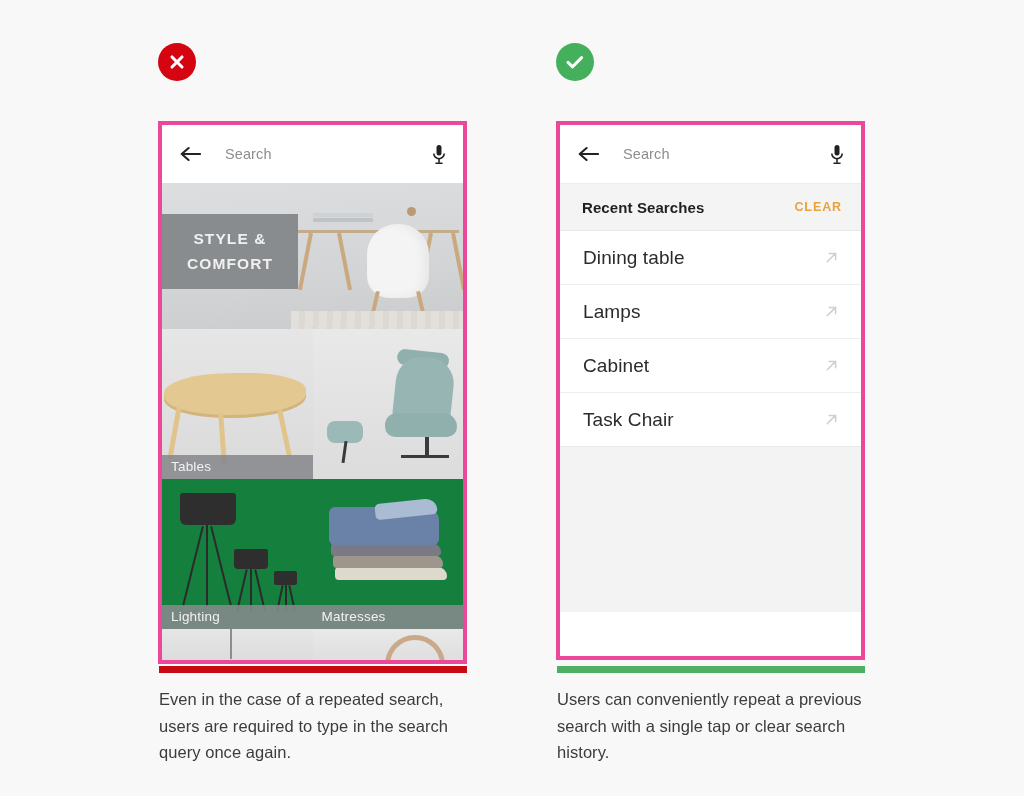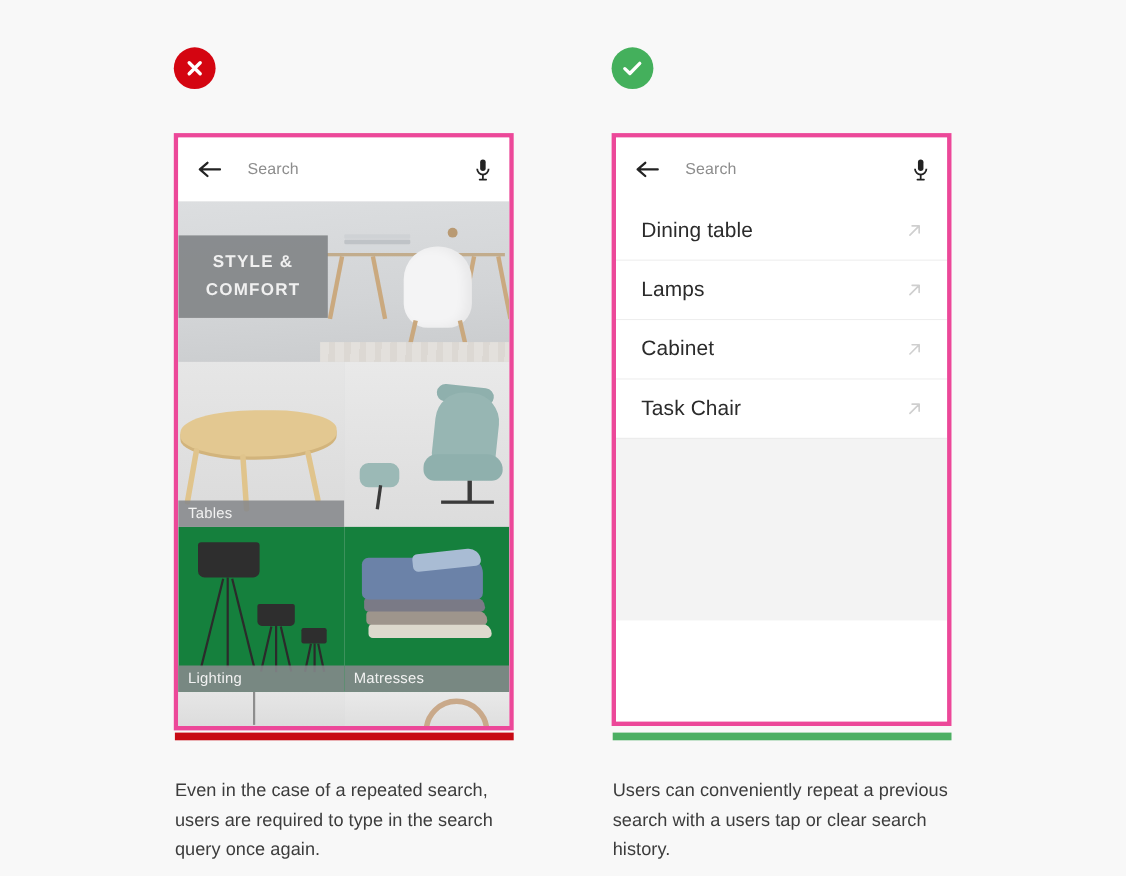--- a/index.html
+++ b/index.html
@@ -235,21 +235,20 @@
 
   .caption {
     position: absolute;
     left: 1px;
     top: 686px;
     width: 318px;
     font-size: 16.5px;
     line-height: 1.62;
     color: #3c3c3c;
     letter-spacing: .05px;
-    margin-top: 20px;
   }
 </style>
 </head>
 <body>
 
 <div class="comparison">
 
   <div class="column bad">
 
     <div class="badge bad">
@@ -384,20 +383,24 @@
         <span class="mic-icon">
           <svg width="14" height="21" viewBox="0 0 14 21">
             <rect x="4.5" y="1" width="5" height="10.5" rx="2.5" fill="#222"></rect>
             <path d="M1.8 9.5 a5.2 5.2 0 0 0 10.4 0" stroke="#222" stroke-width="1.6" fill="none"></path>
             <path d="M7 14.7 L7 18.2" stroke="#222" stroke-width="1.6" stroke-linecap="round"></path>
             <path d="M4 19.3 L10 19.3" stroke="#222" stroke-width="1.5" stroke-linecap="round"></path>
           </svg>
         </span>
       </div>
 
+      <div class="recent-header">
+        <span class="title">Recent Searches</span>
+        <span class="clear">CLEAR</span>
+      </div>
 
       <div class="search-list">
 
         <div class="search-item">
           <span class="label">Dining table</span>
           <span class="arrow-icon">
             <svg width="15" height="15" viewBox="0 0 15 15">
               <path d="M3.2 11.8 L11.6 3.4 M5.2 3.4 L11.6 3.4 L11.6 9.8" stroke="#cfcfcf" stroke-width="1.5" fill="none" stroke-linecap="round" stroke-linejoin="round"></path>
             </svg>
           </span>
@@ -430,16 +433,16 @@
           </span>
         </div>
 
 
       </div>
 
       <div class="list-empty"></div>
     </div>
 
     <div class="accent-bar good"></div>
-    <div class="caption">Users can conveniently repeat a previous search with a users tap or clear search history.</div>
+    <div class="caption">Users can conveniently repeat a previous search with a single tap or clear search history.</div>
   </div>
 
 </div>
 
 </body></html>

